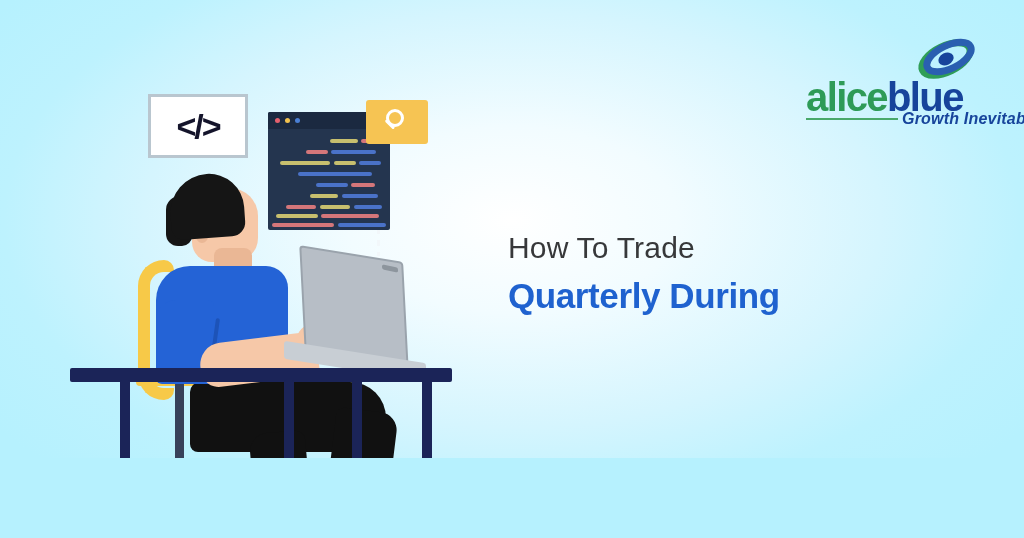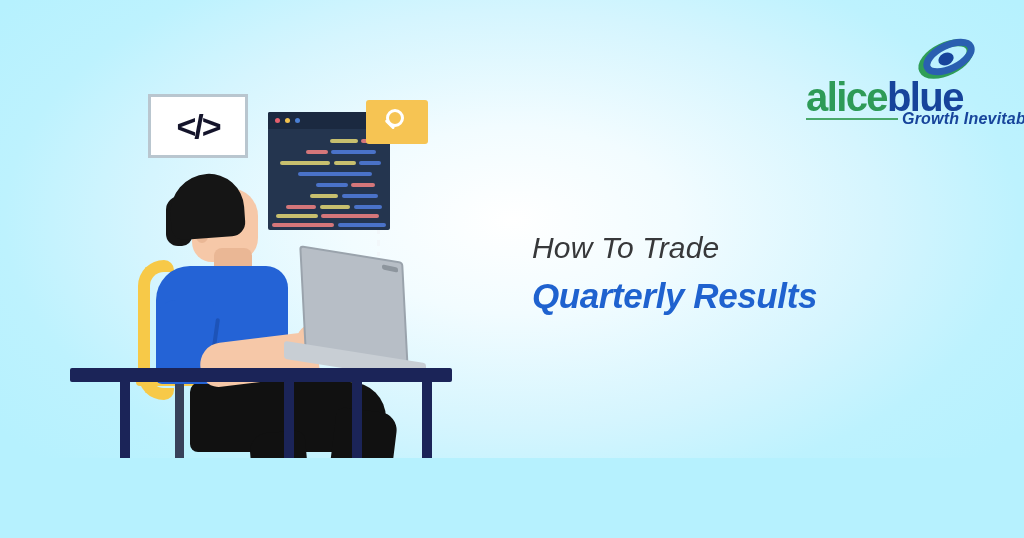--- a/index.html
+++ b/index.html
@@ -21,21 +21,21 @@
   .logo-word{position:absolute;left:0px;top:44px;width:170px;height:34px;
     font-size:40px;font-weight:700;letter-spacing:-1.6px;line-height:34px;}
   .logo-word .alice{color:#2e9b57;}
   .logo-word .blue{color:#17449b;}
   .logo-rule{position:absolute;left:0px;top:82px;width:92px;height:2px;background:#49a86a;}
   .logo-tag{position:absolute;left:96px;top:74px;width:80px;
     font-size:16px;font-style:italic;font-weight:700;color:#17449b;
     letter-spacing:.2px;white-space:nowrap;}
 
   
-  .headline{position:absolute;left:532px;top:228px;width:470px;font-style:italic;}
+  .headline{position:absolute;left:508px;top:228px;width:470px;}
   .kicker{
     font-size:30px;font-weight:400;color:#37383a;letter-spacing:.2px;
     line-height:40px;margin:0 0 2px 0;white-space:nowrap;
   }
   .title{
     font-size:35px;font-weight:700;color:#1f62cf;letter-spacing:-.4px;
     line-height:51px;margin:0;
   }
   .title span{display:block;white-space:nowrap;}
 
@@ -134,21 +134,21 @@
       <ellipse cx="30" cy="23" rx="8" ry="6" fill="#17449b" transform="rotate(-26 30 23)"></ellipse>
     </svg>
     <div class="logo-word"><span class="alice">alice</span><span class="blue">blue</span></div>
     <div class="logo-rule"></div>
     <div class="logo-tag">Growth Inevitable</div>
   </div>
 
   <div class="headline">
     <p class="kicker">How To Trade</p>
     <h1 class="title">
-      <span>Quarterly Results</span>
+      <span>Quarterly During</span>
     </h1>
   </div>
 
   <div class="disclaimer">
     <div class="dline">Disclaimer:</div>
     <div class="dline">https://aliceblueonline.com/legal-documentation/disclaimer/</div>
     <div class="tc">*T&amp;C Apply</div>
   </div>
 
   <div class="art">

